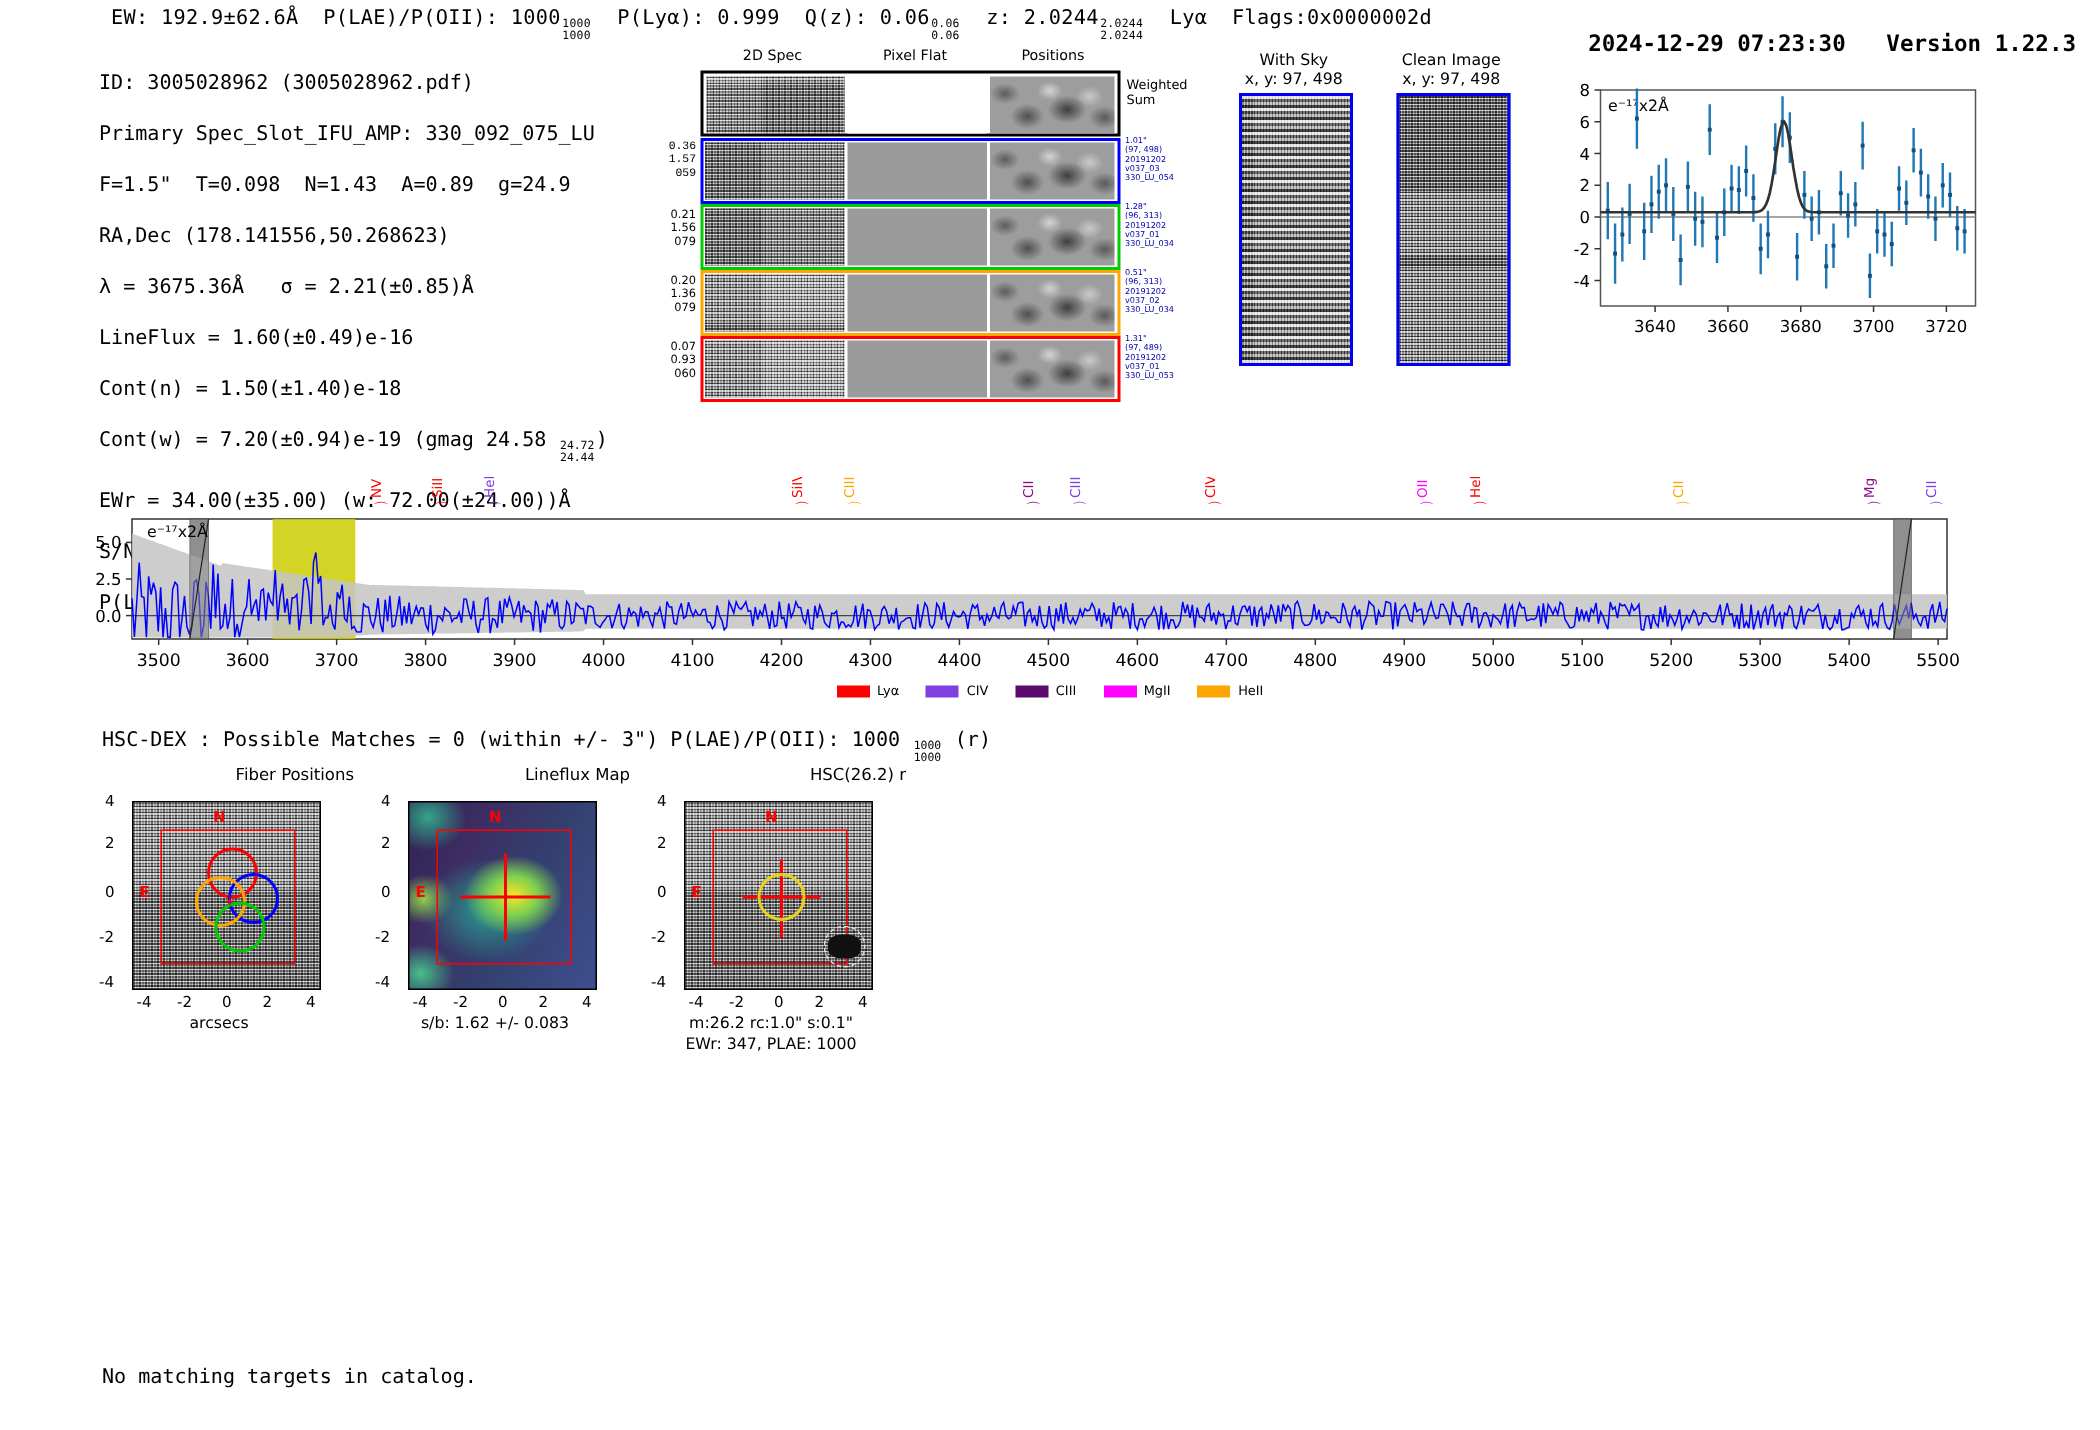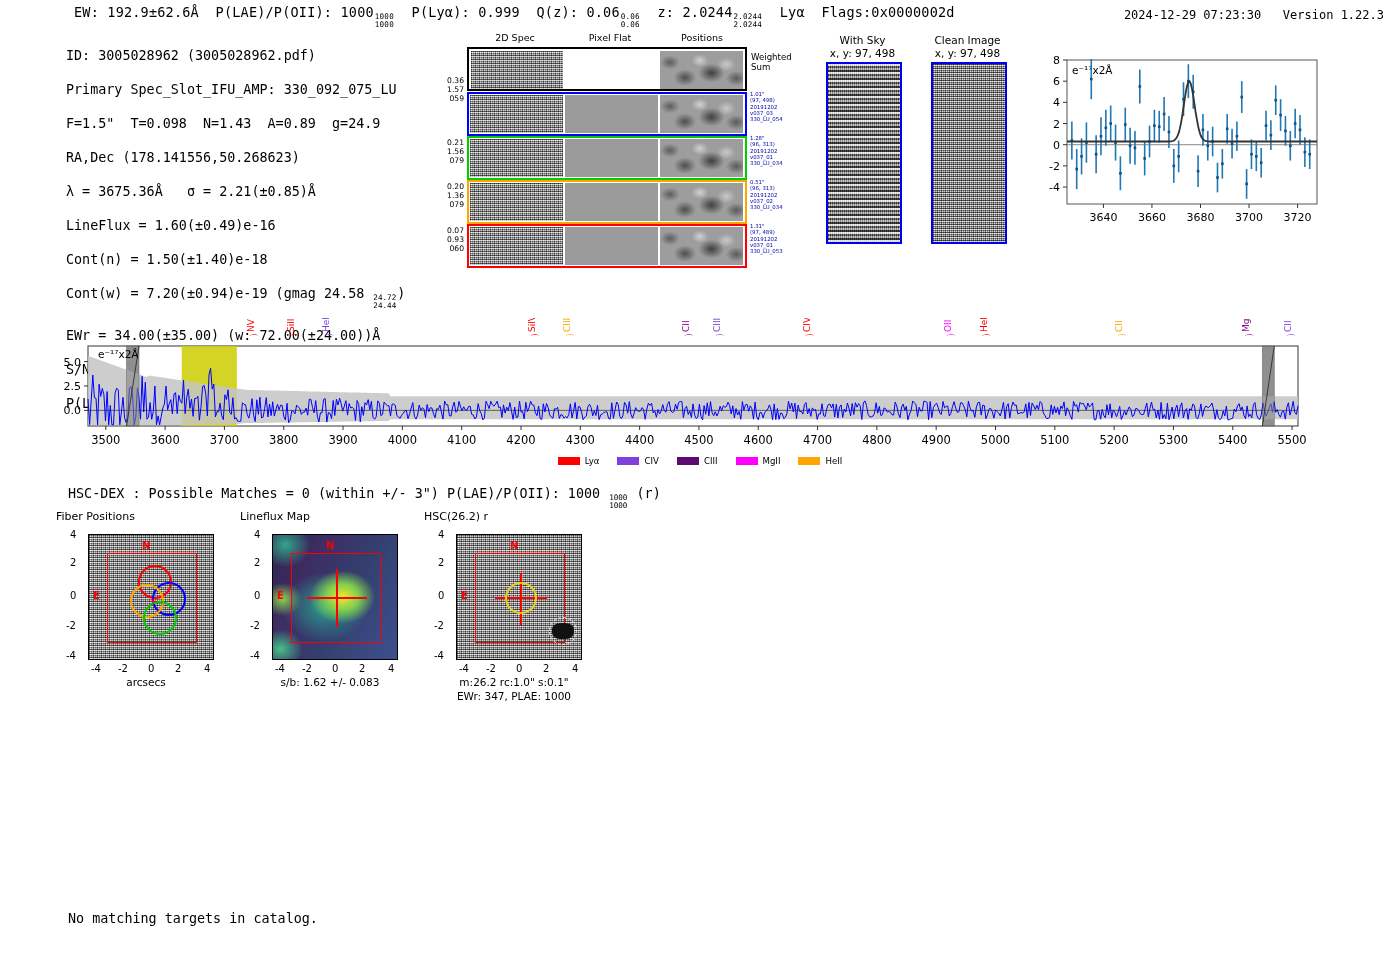--- a/index.html
+++ b/index.html
@@ -4,21 +4,21 @@
 <title>ELiXer Report</title>
 <style>
   html,body{margin:0;padding:0;background:#ffffff;}
   body{width:1400px;height:953px;position:relative;
        font-family:"DejaVu Sans",sans-serif;color:#000;overflow:hidden;}
   .mono{font-family:"DejaVu Sans Mono","Liberation Mono",monospace;}
   .abs{position:absolute;}
 
   
   #header-line{left:74px;top:4px;font-size:13.5px;letter-spacing:.2px;white-space:nowrap;}
-  #header-right{right:16px;top:8px;font-size:12px;white-space:nowrap;}
+  #header-right{right:16px;top:20px;font-size:15px;white-space:nowrap;font-weight:bold;}
   .frac{display:inline-flex;flex-direction:column;vertical-align:-0.32em;
         font-size:7.6px;line-height:1.02;text-align:center;margin:0 1px;}
 
   
   #info-block{left:66px;top:30px;font-size:13.4px;line-height:17.0px;white-space:pre;}
 
   
   .panel-title{font-size:9.5px;text-align:center;}
   .grayrand{
     background-color:#9a9a9a;
@@ -56,21 +56,21 @@
       repeating-linear-gradient(90deg,rgba(0,0,0,.4) 0 1px,rgba(255,255,255,.35) 1px 2px);
   }
 
   
   #lineplot svg{display:block;}
   .legend-item{display:inline-flex;align-items:center;margin:0 9px;font-size:8.6px;}
   .legend-sw{width:22px;height:8px;display:inline-block;margin-right:5px;}
 
   
   .imgpanel{position:absolute;}
-  .ip-title{position:absolute;font-size:11px;text-align:left;width:100%;}
+  .ip-title{position:absolute;font-size:11px;text-align:right;width:100%;}
   .ip-box{position:absolute;border:1px solid #000;box-sizing:border-box;overflow:hidden;}
   .redbox{position:absolute;border:1.6px solid #ff0000;box-sizing:border-box;}
   .circ{position:absolute;border-radius:50%;box-sizing:border-box;}
   .compass{position:absolute;color:#ff0000;font-size:10px;font-weight:bold;}
   .cap{position:absolute;font-size:10.5px;text-align:center;width:100%;}
   .axnum{position:absolute;font-size:10px;}
 
   .lfmap{
     background-color:#3b4c8a;
     background-image:
@@ -136,21 +136,21 @@
   <div class="abs panel-title" style="left:217px;top:0;width:90px;">Positions</div>
 
   <div class="abs" style="left:27px;top:15px;width:280px;height:44px;border:2px solid #000;box-sizing:border-box;">
     <div class="abs grayrand" style="left:2px;top:2px;width:92px;height:38px;"></div>
     <div class="abs flatwhite" style="left:96px;top:2px;width:93px;height:38px;"></div>
     <div class="abs smoothblob" style="left:191px;top:2px;width:83px;height:38px;"></div>
   </div>
   <div class="abs" style="left:311px;top:20px;font-size:8.6px;line-height:10px;white-space:pre;">Weighted
 Sum</div>
 
-  <div class="abs rowlabel-l" style="left:-2px;top:44px;width:26px;">
+  <div class="abs rowlabel-l" style="left:-2px;top:62px;width:26px;font-family:Liberation Mono, monospace;">
     <div>0.36</div>
     <div>1.57</div>
     <div>059</div>
   </div>
   <div class="abs" style="left:27px;top:60px;width:280px;height:44px;border:2px solid #0000ff;box-sizing:border-box;">
     <div class="abs grayrand" style="left:1px;top:1px;width:93px;height:38px;"></div>
     <div class="abs flatgray" style="left:96px;top:1px;width:93px;height:38px;"></div>
     <div class="abs smoothblob" style="left:191px;top:1px;width:83px;height:38px;"></div>
   </div>
   <div class="abs rowlabel-r" style="left:310px;top:59px;width:60px;color:#0000aa;">

